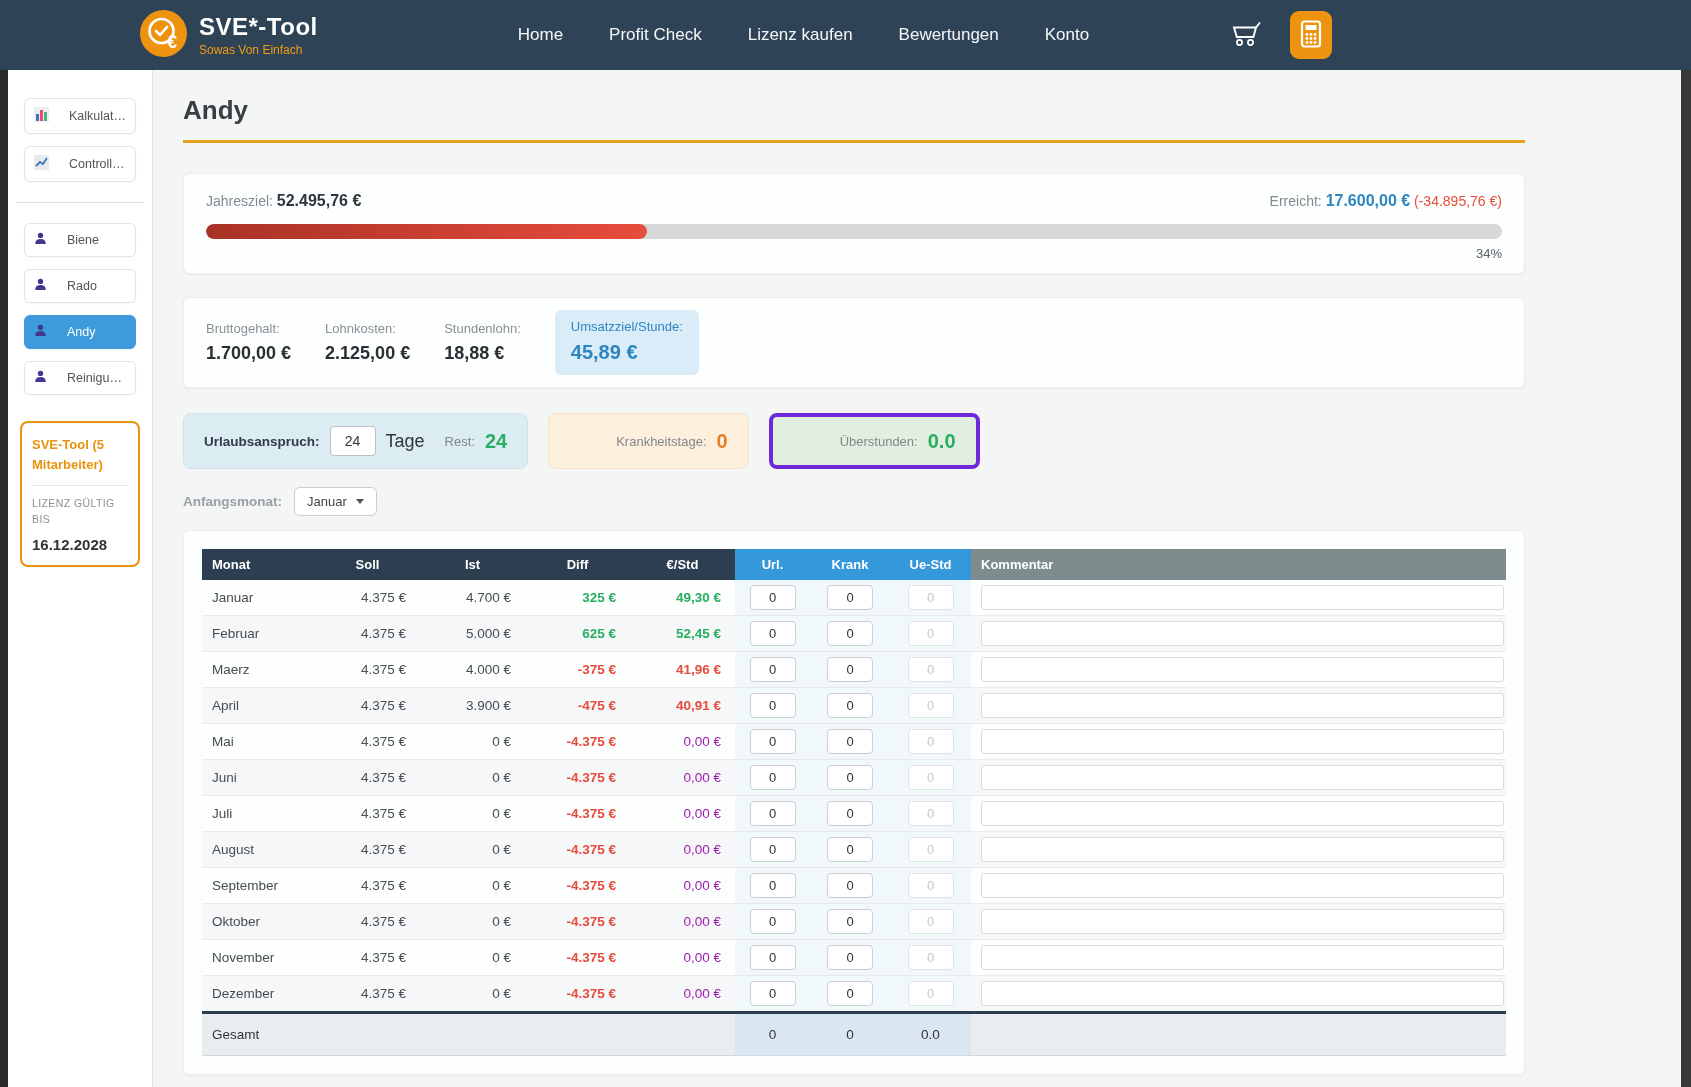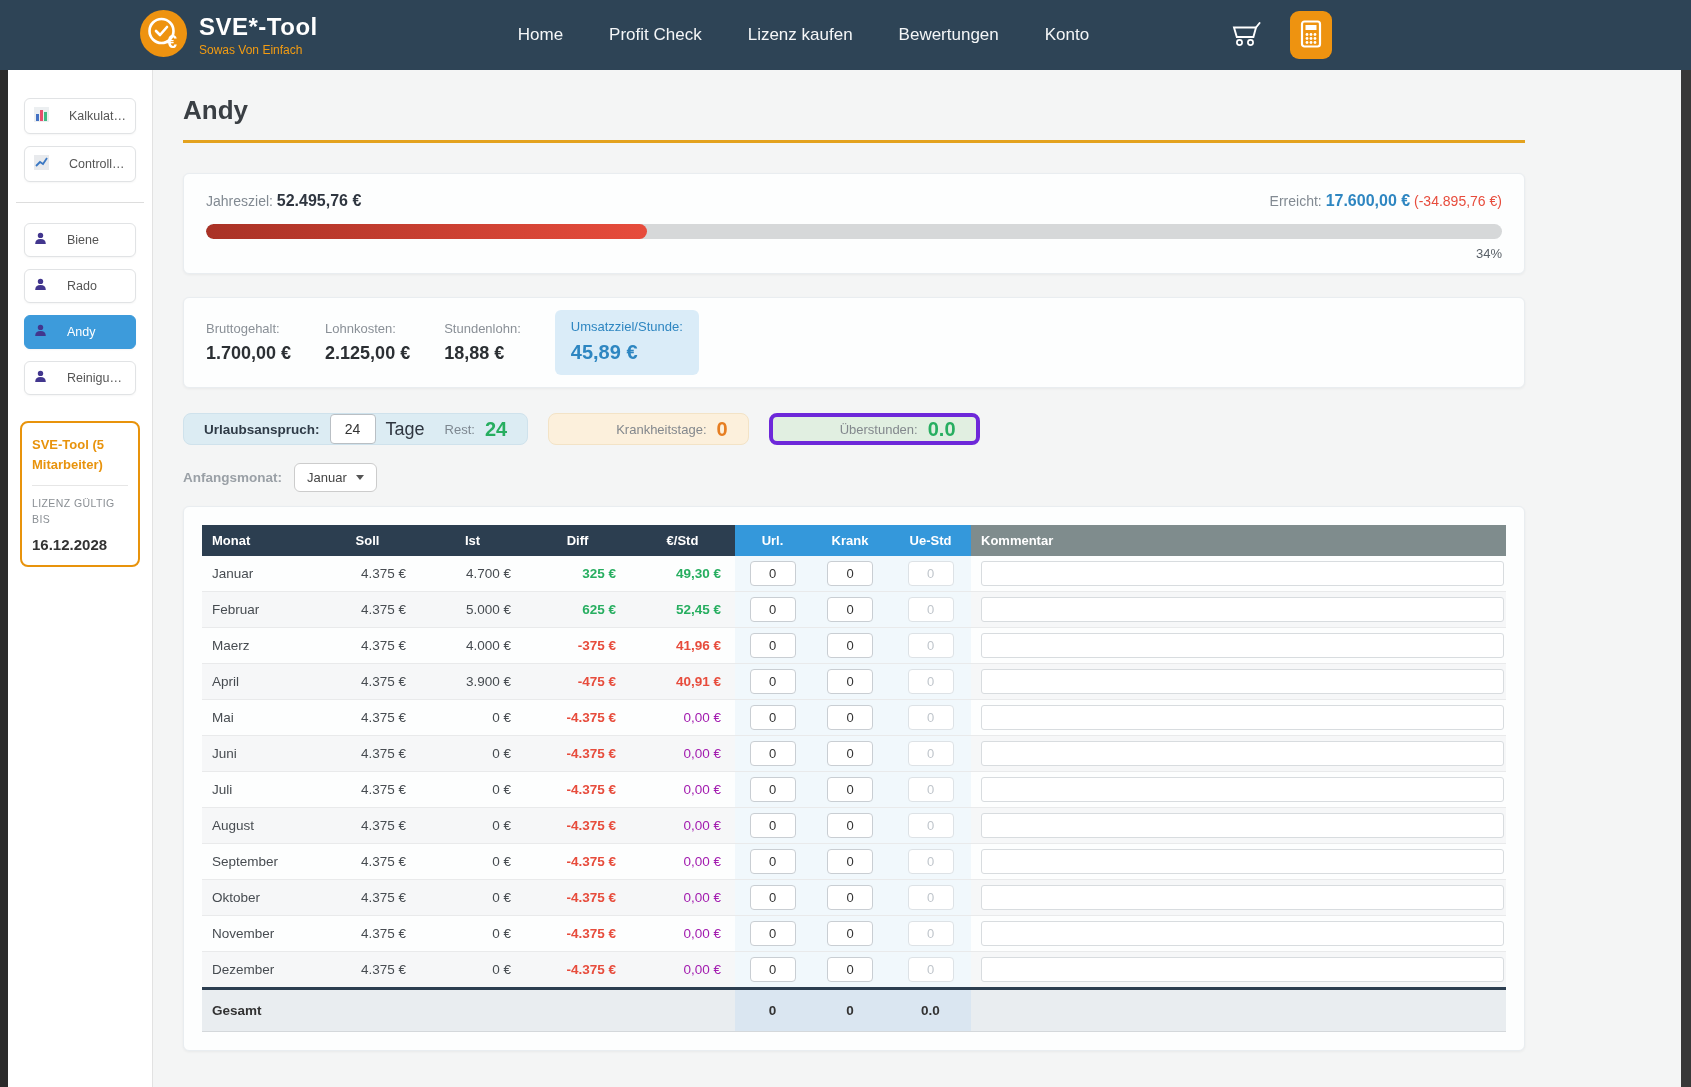--- a/index.html
+++ b/index.html
@@ -55,21 +55,21 @@
   .progress-pct { text-align:right; font-size:13px; color:#5a6168; margin-top:7px; }
 
   .stats-card { margin-top:23px; padding:12px 22px; display:flex; align-items:center; gap:34px; }
   .stat .s-label { color:#8a9097; font-size:13px; }
   .stat .s-value { color:#2b2f33; font-weight:bold; font-size:18px; margin-top:7px; }
   .stat-highlight { background:#daecf8; border-radius:6px; padding:9px 16px 11px 16px; }
   .stat-highlight .s-label { color:#2e86c1; font-size:13px; }
   .stat-highlight .s-value { color:#2e86c1; font-weight:bold; font-size:20px; margin-top:7px; }
 
   .pill-row { display:flex; gap:20px; margin-top:25px; align-items:stretch; }
-  .pill { border-radius:8px; padding:0 20px; display:flex; align-items:center; gap:10px; }
+  .pill { border-radius:8px; padding:12px 20px; display:flex; align-items:center; gap:10px; }
   .pill-vacation { background:#dcecf3; border:1px solid #cfe2ec; }
   .pill-vacation .p-label { font-weight:bold; color:#2f3b47; font-size:13.5px; }
   .vac-input { width:46px; height:30px; text-align:center; font-size:14px; color:#333;
                border:1px solid #b9bfc4; border-radius:4px; background:#fff; }
   .p-unit { font-size:18px; color:#2f3640; }
   .p-rest-label { font-size:13px; color:#7d8790; margin-left:10px; }
   .p-rest-value { font-size:20px; font-weight:bold; color:#27ae60; }
   .pill-sick { background:#fcf0dc; border:1px solid #f3e3c6; }
   .pill-overtime { background:#e1efe1; border:4px solid #6d28d9; }
   .pill .p-glabel { font-size:13px; color:#83888d;margin-left:47px; }
@@ -99,21 +99,21 @@
   td.c-num { text-align:right; padding-right:14px; }
   td.c-input { text-align:center; background:rgba(52,152,219,.06) !important; }
   td.c-comment { padding-right:2px; }
   .v-pos { color:#27ae60; font-weight:bold; }
   .v-neg { color:#e74c3c; font-weight:bold; }
   .v-neutral { color:#a21caf; }
   .num-input { width:46px; height:25px; text-align:center; font-size:13px; color:#333;
                border:1px solid #c9ced3; border-radius:4px; background:#fff; }
   .num-input.is-disabled { color:#c0c6cc; border-color:#dde2e6; }
   .comment-input { width:100%; height:25px; border:1px solid #d8dcdf; border-radius:3px; background:#fff; padding:0 6px; font-size:13px; }
-  tfoot td { border-top:3px solid #2c3e50; background:#e9edf0; padding:13px 10px; font-weight:bold;
+  tfoot td { border-top:3px solid #2c3e50; background:#e9edf0; padding:13px 10px; font-weight:normal;
              color:#333; font-size:13.5px; border-bottom:1px solid #d4d8db; }
   tfoot td.t-blue { background:#dae6f1; text-align:center; }
 </style>
 </head>
 <body>
 
 <div class="navbar">
   <div class="brand">
     <span>
       <svg width="47" height="47" viewBox="0 0 47 47">

